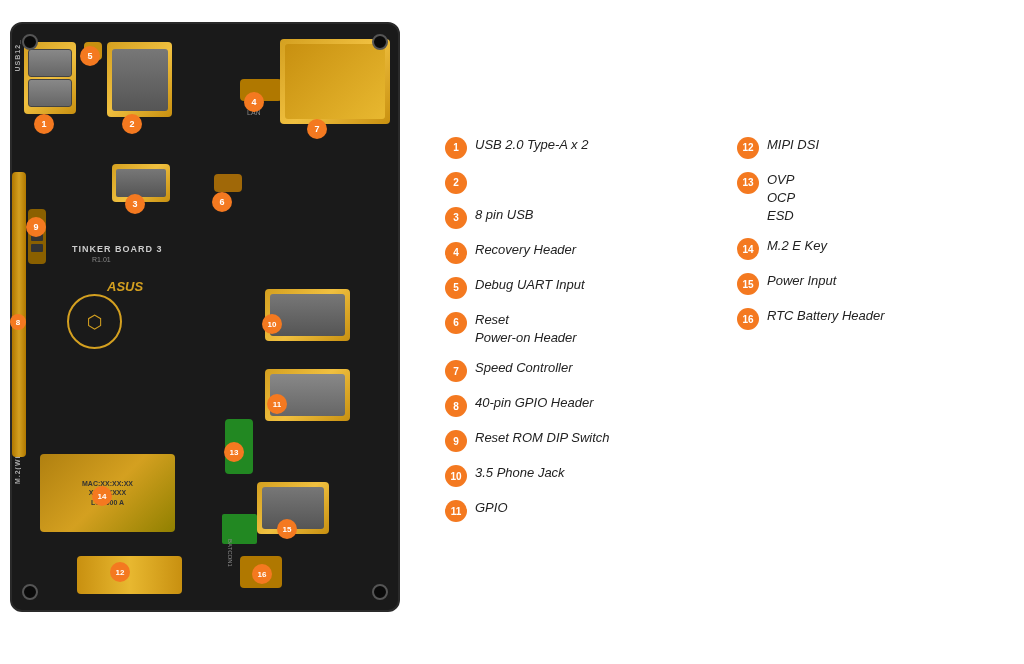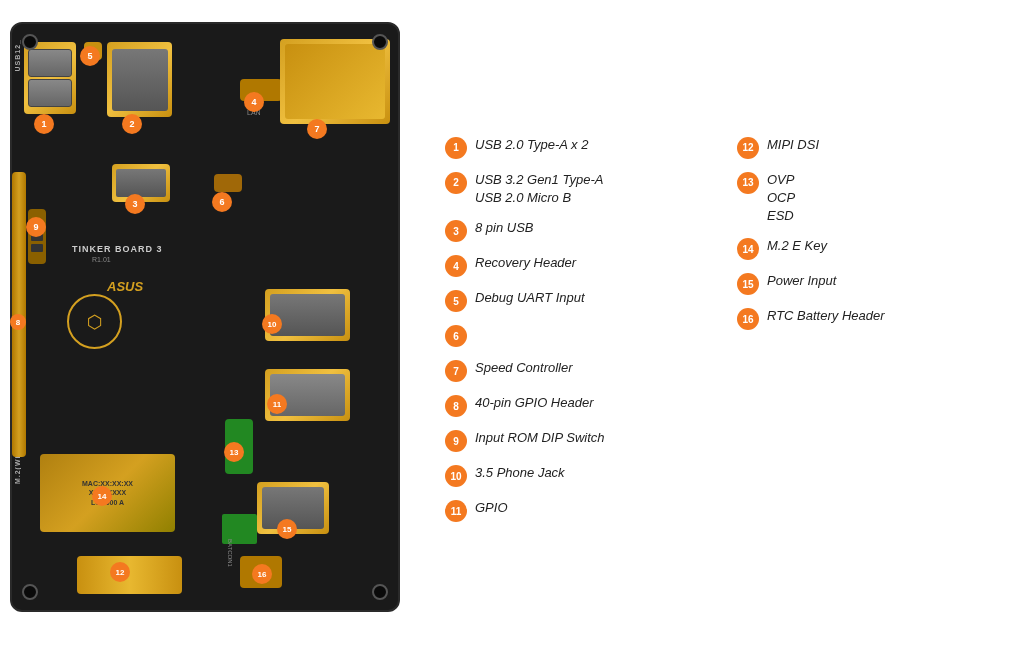--- a/index.html
+++ b/index.html
@@ -261,58 +261,58 @@
 
     <div style="display:flex; flex-direction:column; gap:6px;">
 
       <div class="legend-item">
         <div class="legend-badge">1</div>
         <div class="legend-text">USB 2.0 Type-A x 2</div>
       </div>
 
       <div class="legend-item">
         <div class="legend-badge">2</div>
-        <div class="legend-text">
-          <span>USB 3.2 Gen1 Type-A</span>
-          <span class="sub">USB 2.0 Micro B</span>
-        </div>
       </div>
 
       <div class="legend-item">
         <div class="legend-badge">3</div>
         <div class="legend-text">8 pin USB</div>
       </div>
 
       <div class="legend-item">
         <div class="legend-badge">4</div>
         <div class="legend-text">Recovery Header</div>
       </div>
 
       <div class="legend-item">
         <div class="legend-badge">5</div>
         <div class="legend-text">Debug UART Input</div>
       </div>
 
       <div class="legend-item">
         <div class="legend-badge">6</div>
+        <div class="legend-text">
+          <span>Reset</span>
+          <span class="sub">Power-on Header</span>
+        </div>
       </div>
 
       <div class="legend-item">
         <div class="legend-badge">7</div>
         <div class="legend-text">Speed Controller</div>
       </div>
 
       <div class="legend-item">
         <div class="legend-badge">8</div>
         <div class="legend-text">40-pin GPIO Header</div>
       </div>
 
       <div class="legend-item">
         <div class="legend-badge">9</div>
-        <div class="legend-text">Input ROM DIP Switch</div>
+        <div class="legend-text">Reset ROM DIP Switch</div>
       </div>
 
       <div class="legend-item">
         <div class="legend-badge">10</div>
         <div class="legend-text">3.5 Phone Jack</div>
       </div>
 
       <div class="legend-item">
         <div class="legend-badge">11</div>
         <div class="legend-text">GPIO</div>

